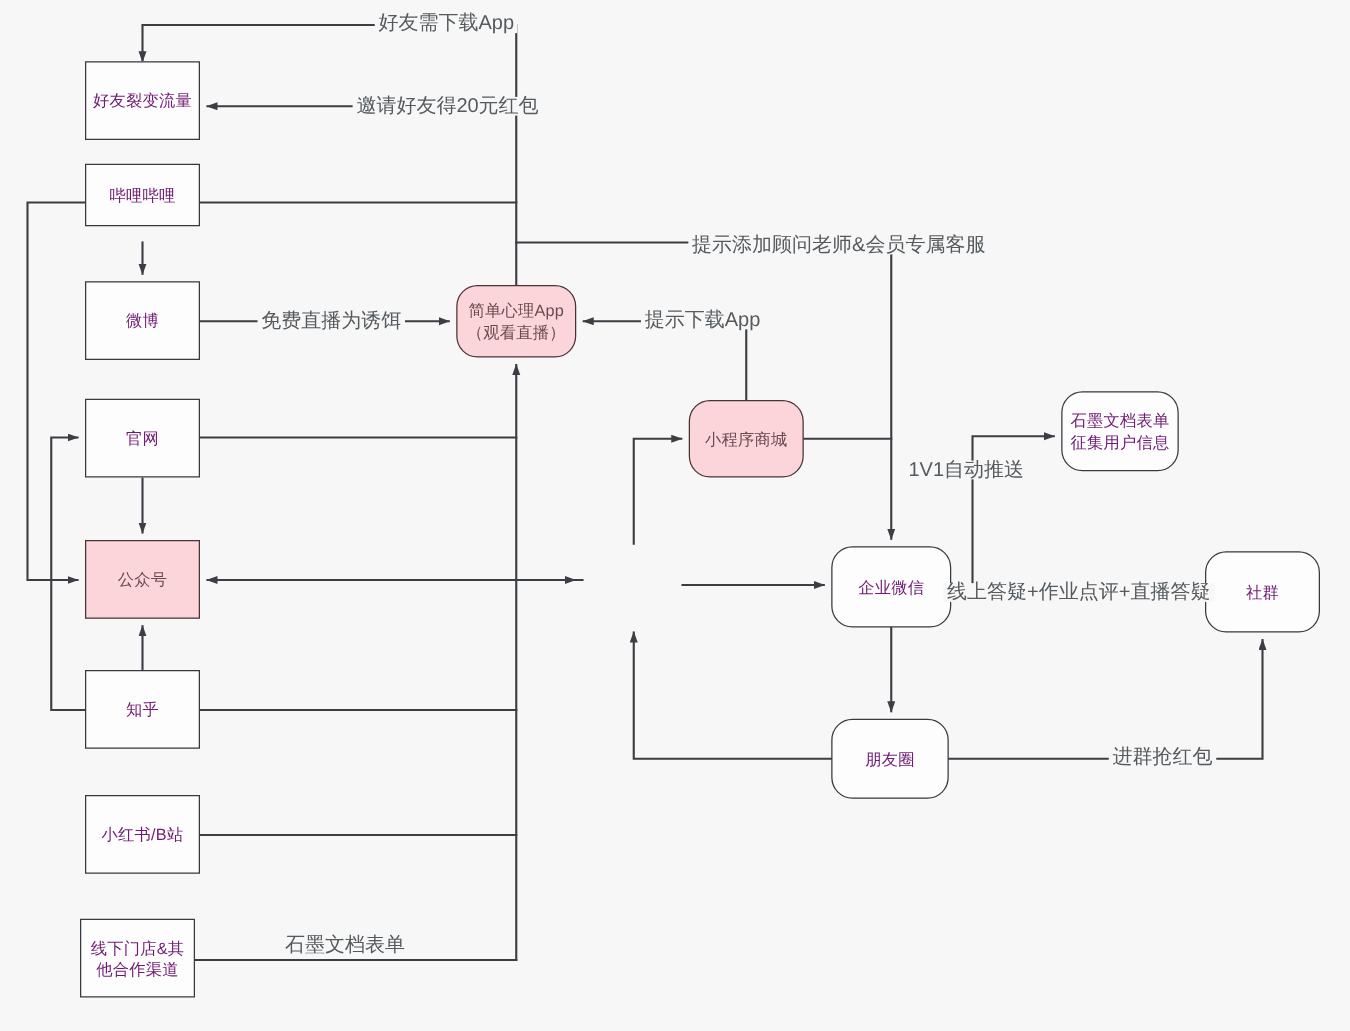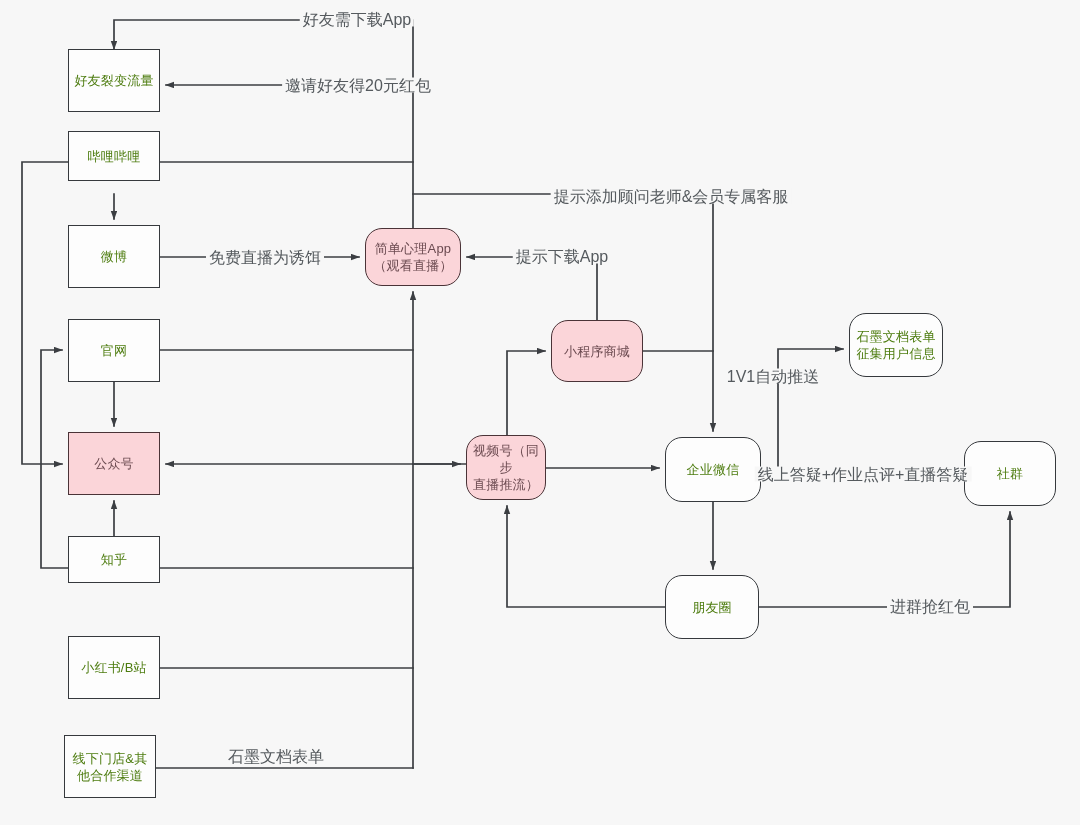--- a/index.html
+++ b/index.html
@@ -21,21 +21,21 @@
     pointer-events: none;
   }
   .node {
     position: absolute;
     box-sizing: border-box;
     display: flex;
     align-items: center;
     justify-content: center;
     text-align: center;
     border: 1.6px solid #36393d;
-    color: #4d7c0f;
+    color: #701a75;
     font-size: 13px;
     line-height: 17px;
     letter-spacing: 0.2px;
     background: #fdfdfd;
     z-index: 3;
   }
   .node.pink {
     background: #fbd5d9;
     border-color: #4a3337;
     color: #6b4a50;
@@ -130,41 +130,37 @@
   </div>
   <div class="node" style="left:68px;top:225px;width:92px;height:63px;">
     <span class="label">微博</span>
   </div>
   <div class="node" style="left:68px;top:319px;width:92px;height:63px;">
     <span class="label">官网</span>
   </div>
   <div class="node pink" style="left:68px;top:432px;width:92px;height:63px;">
     <span class="label">公众号</span>
   </div>
-  <div class="node" style="left:68px;top:536px;width:92px;height:47px;">
+  <div class="node" style="left:68px;top:536px;width:92px;height:63px;">
     <span class="label">知乎</span>
   </div>
   <div class="node" style="left:68px;top:636px;width:92px;height:63px;">
     <span class="label">小红书/B站</span>
   </div>
   <div class="node" style="left:64px;top:735px;width:92px;height:63px;">
     <span class="label">线下门店&amp;其
 他合作渠道</span>
   </div>
 
   <div class="node pink rounded" style="left:365px;top:228px;width:96px;height:58px;">
     <span class="label">简单心理App
 （观看直播）</span>
   </div>
   <div class="node pink rounded" style="left:551px;top:320px;width:92px;height:62px;">
     <span class="label">小程序商城</span>
-  </div>
-  <div class="node pink rounded" style="left:466px;top:435px;width:80px;height:65px;">
-    <span class="label">视频号（同步
-直播推流）</span>
   </div>
   <div class="node rounded" style="left:665px;top:437px;width:96px;height:65px;">
     <span class="label">企业微信</span>
   </div>
   <div class="node rounded" style="left:849px;top:313px;width:94px;height:64px;">
     <span class="label">石墨文档表单
 征集用户信息</span>
   </div>
   <div class="node rounded" style="left:964px;top:441px;width:92px;height:65px;">
     <span class="label">社群</span>

